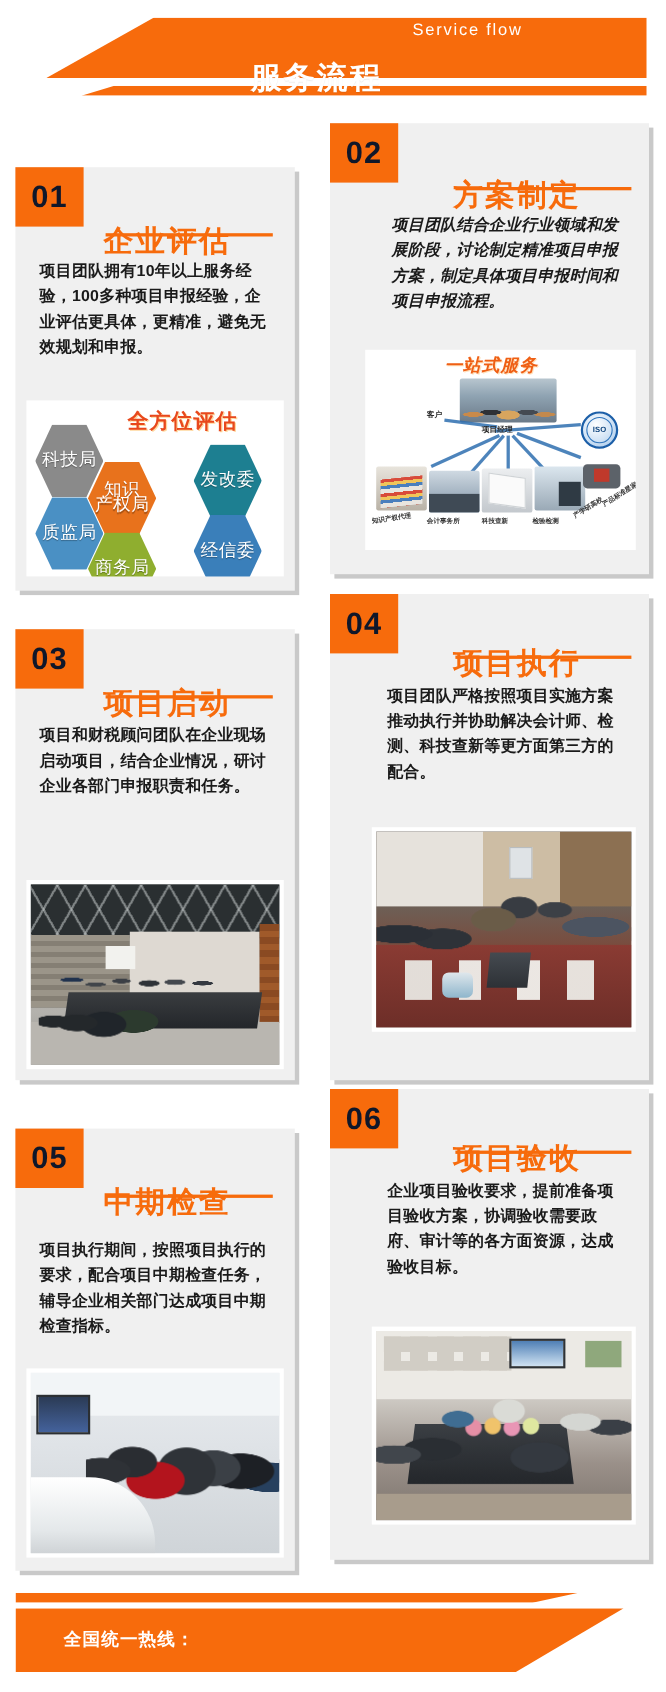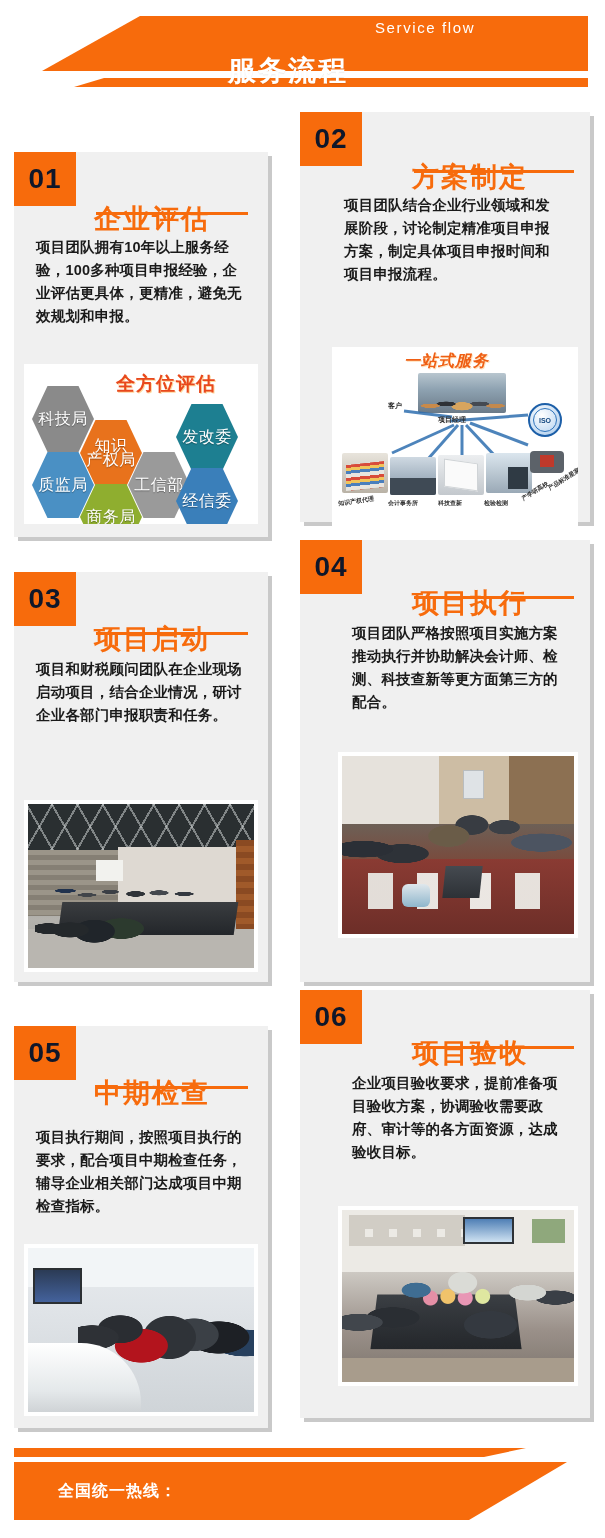--- a/index.html
+++ b/index.html
@@ -132,21 +132,20 @@
     text-align: center;
     letter-spacing: .5px;
     text-shadow: 0 1px 1px rgba(0,0,0,.35);
   }
 
   
   .onestop {
     position: absolute;
     background: #ffffff;
     overflow: hidden;
-    margin-top: 29px;
   }
   .onestop-title {
     position: absolute;
     font-size: 16px;
     font-weight: bold;
     font-style: italic;
     color: #ef5f14;
     letter-spacing: 1px;
     white-space: nowrap;
     text-shadow: 1px 1px 0 #ffe2bd;
@@ -339,32 +338,31 @@
     <div class="card-title" style="left:80px; top:20px;">企业评估</div>
     <div class="card-title-rule" style="left:82px; top:60px; width:152px;"></div>
     <div class="card-body" style="left:22px; top:84px; width:212px;">项目团队拥有10年以上服务经验，100多种项目申报经验，企业评估更具体，更精准，避免无效规划和申报。</div>
 
     <div class="hex-panel" style="left:10px; top:212px; width:234px; height:160px;">
       <div class="hex-title" style="left:92px; top:8px;">全方位评估</div>
       <div class="hex" style="left:8px;  top:22px; width:62px; height:66px; background:#8a8a8a;">科技局</div>
       <div class="hex" style="left:56px; top:56px; width:62px; height:66px; background:#e8721c; white-space:pre-line;">知识
 产权局</div>
       <div class="hex" style="left:8px;  top:88px; width:62px; height:66px; background:#4a90c4;">质监局</div>
-      <div class="hex" style="left:104px;top:88px; width:62px; height:66px; background:#9a9a9a;">工信部</div>
       <div class="hex" style="left:56px; top:120px;width:62px; height:66px; background:#8fae2f;">商务局</div>
       <div class="hex" style="left:152px;top:40px; width:62px; height:66px; background:#1d7f91;">发改委</div>
       <div class="hex" style="left:152px;top:104px;width:62px; height:66px; background:#3a7fba;">经信委</div>
     </div>
   </div>
   <div class="num-badge" style="left:14px; top:152px;">01</div>
 
   <div class="card" style="left:300px; top:112px; width:290px; height:410px;">
     <div class="card-title" style="left:112px; top:18px;">方案制定</div>
     <div class="card-title-rule" style="left:114px; top:58px; width:160px;"></div>
-    <div class="card-body" style="left:44px; top:82px; width:218px;">项目团队结合企业行业领域和发展阶段，讨论制定精准项目申报方案，制定具体项目申报时间和项目申报流程。</div>
+    <div class="card-body" style="left:56px; top:82px; width:218px;font-style:italic;">项目团队结合企业行业领域和发展阶段，讨论制定精准项目申报方案，制定具体项目申报时间和项目申报流程。</div>
 
     <div class="onestop" style="left:32px; top:206px; width:246px; height:182px;">
       <div class="onestop-title" style="left:72px; top:4px;">一站式服务</div>
 
       <div class="os-photo" style="left:86px; top:26px; width:88px; height:40px;
            background: linear-gradient(180deg,#b8c6cf 0%,#8fa3b2 40%,#6b7a88 100%);">
         <div style="position:absolute;left:0;top:40%;width:100%;height:60%;
              background: radial-gradient(ellipse at 14% 70%, #c98a4a 0 9px, transparent 10px),
                          radial-gradient(ellipse at 32% 62%, #2e3136 0 9px, transparent 10px),
                          radial-gradient(ellipse at 50% 72%, #d8a55e 0 10px, transparent 11px),

